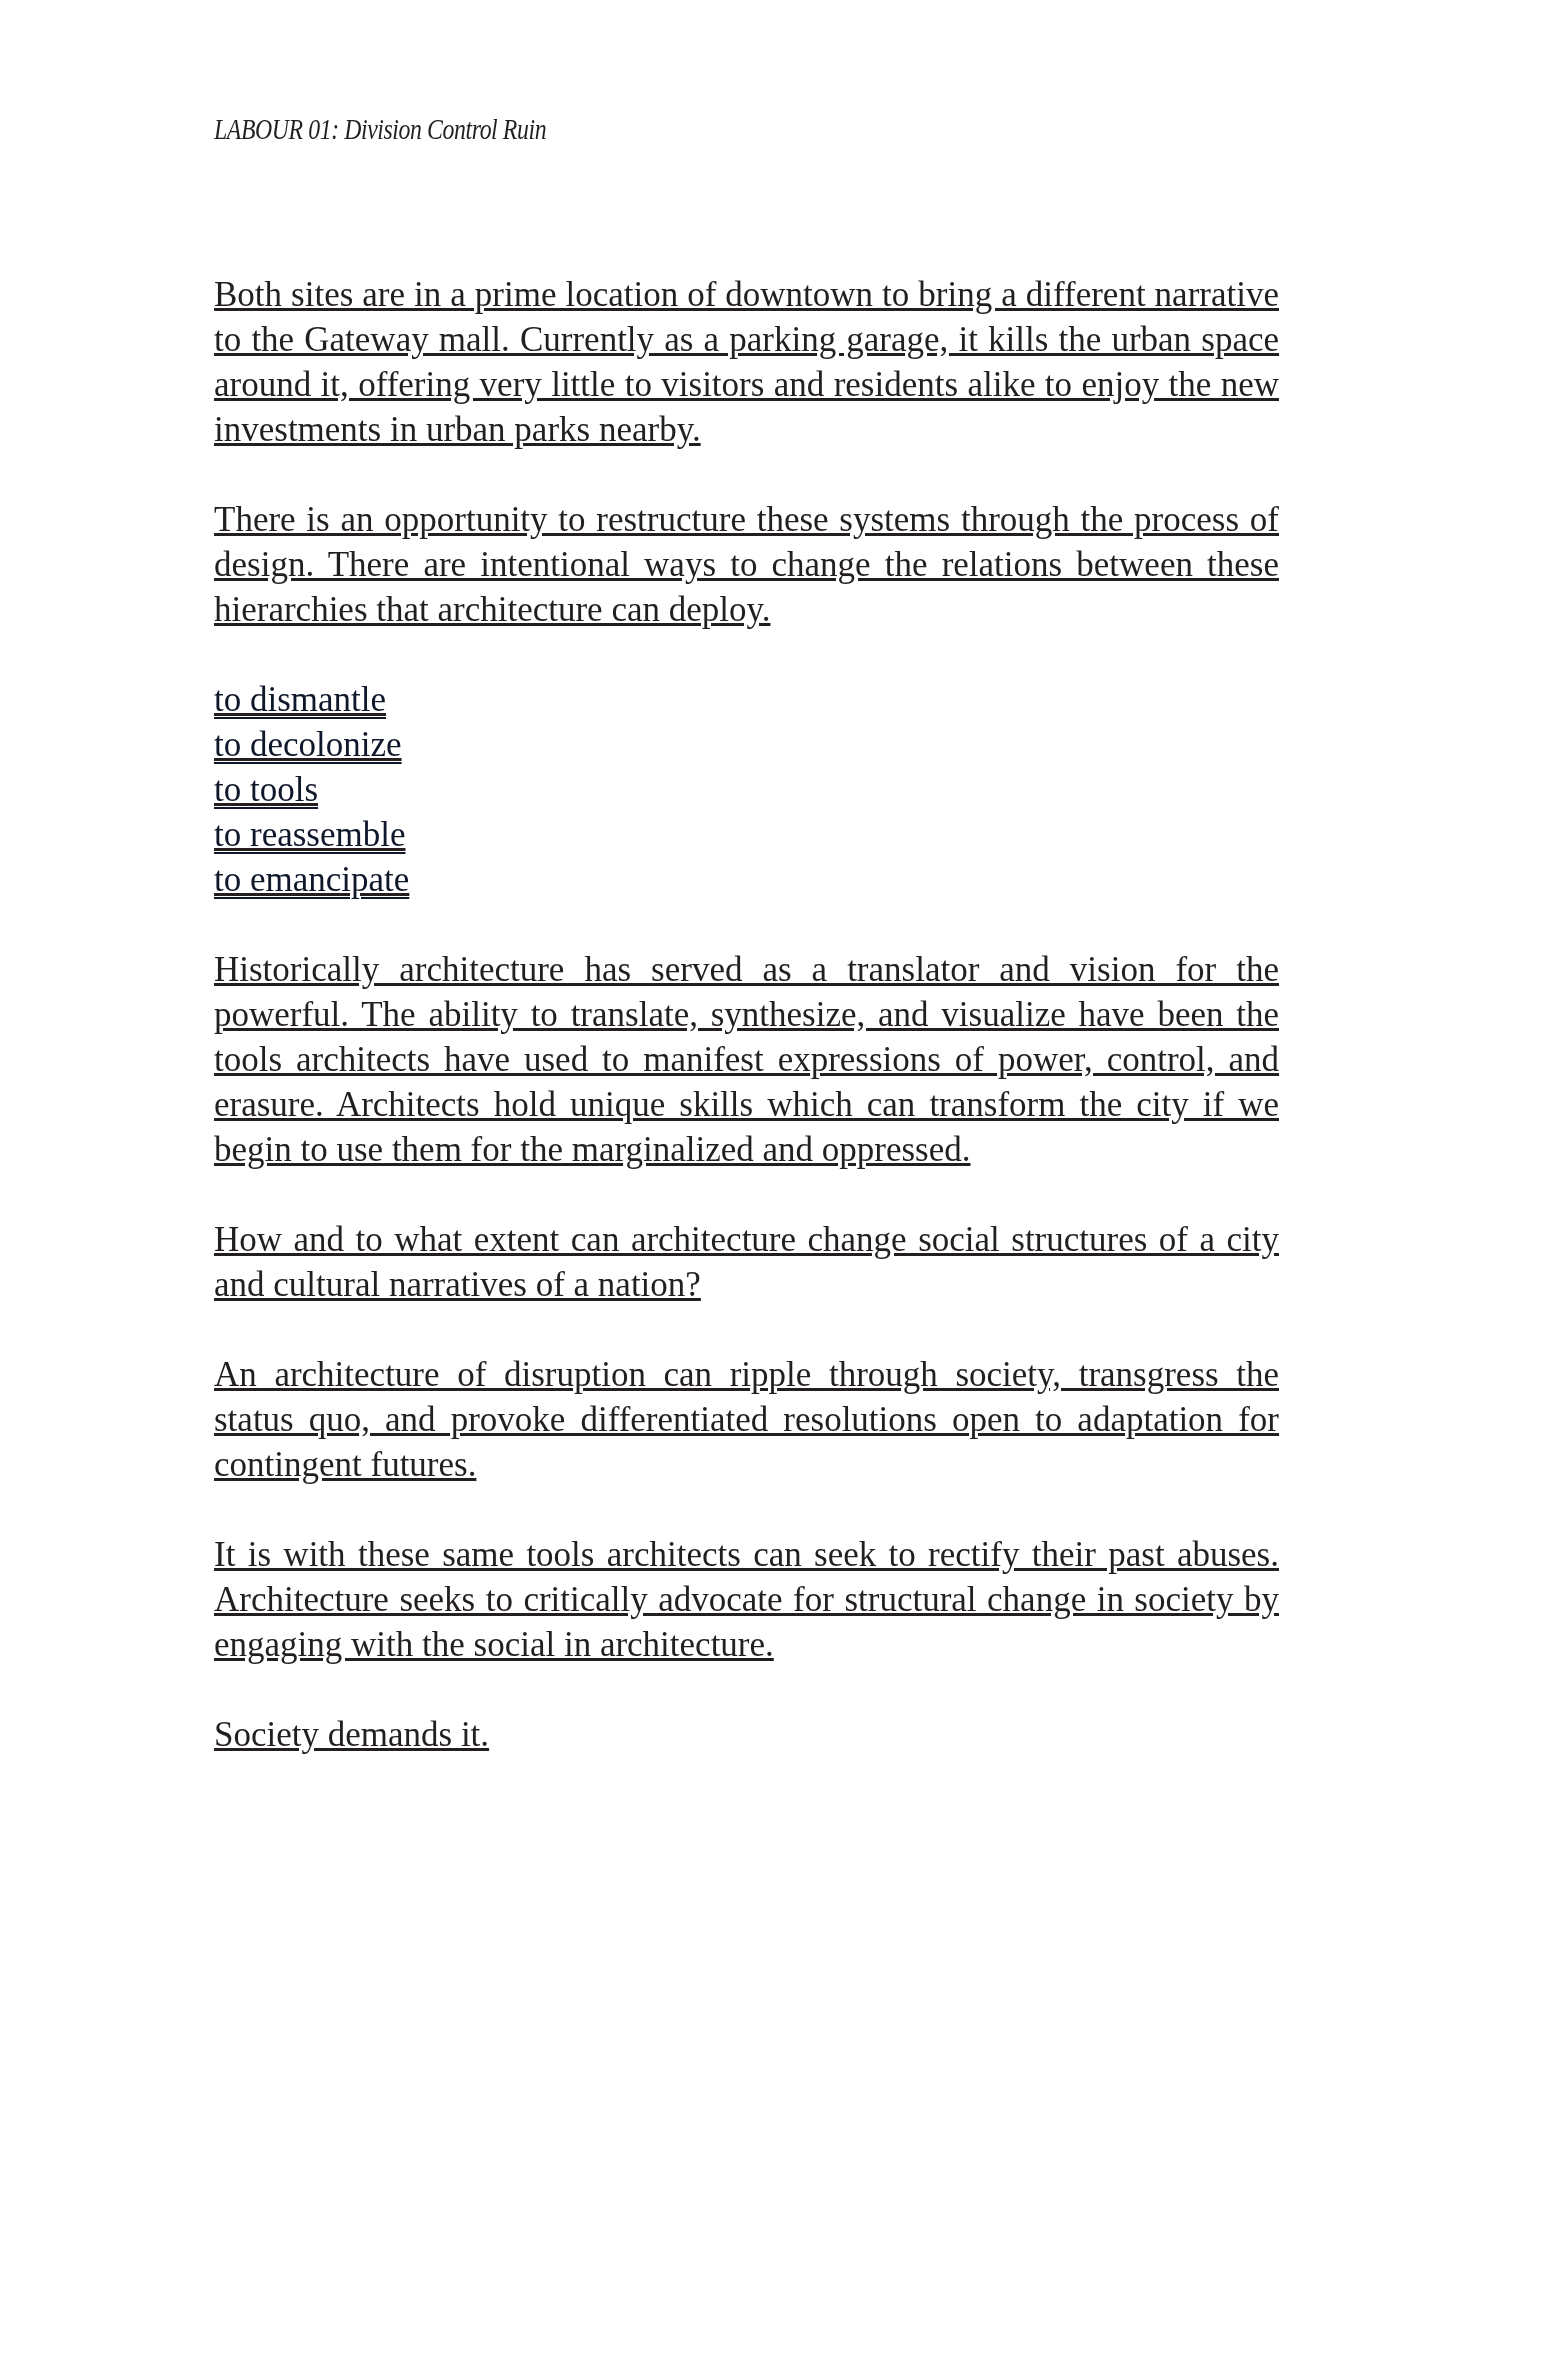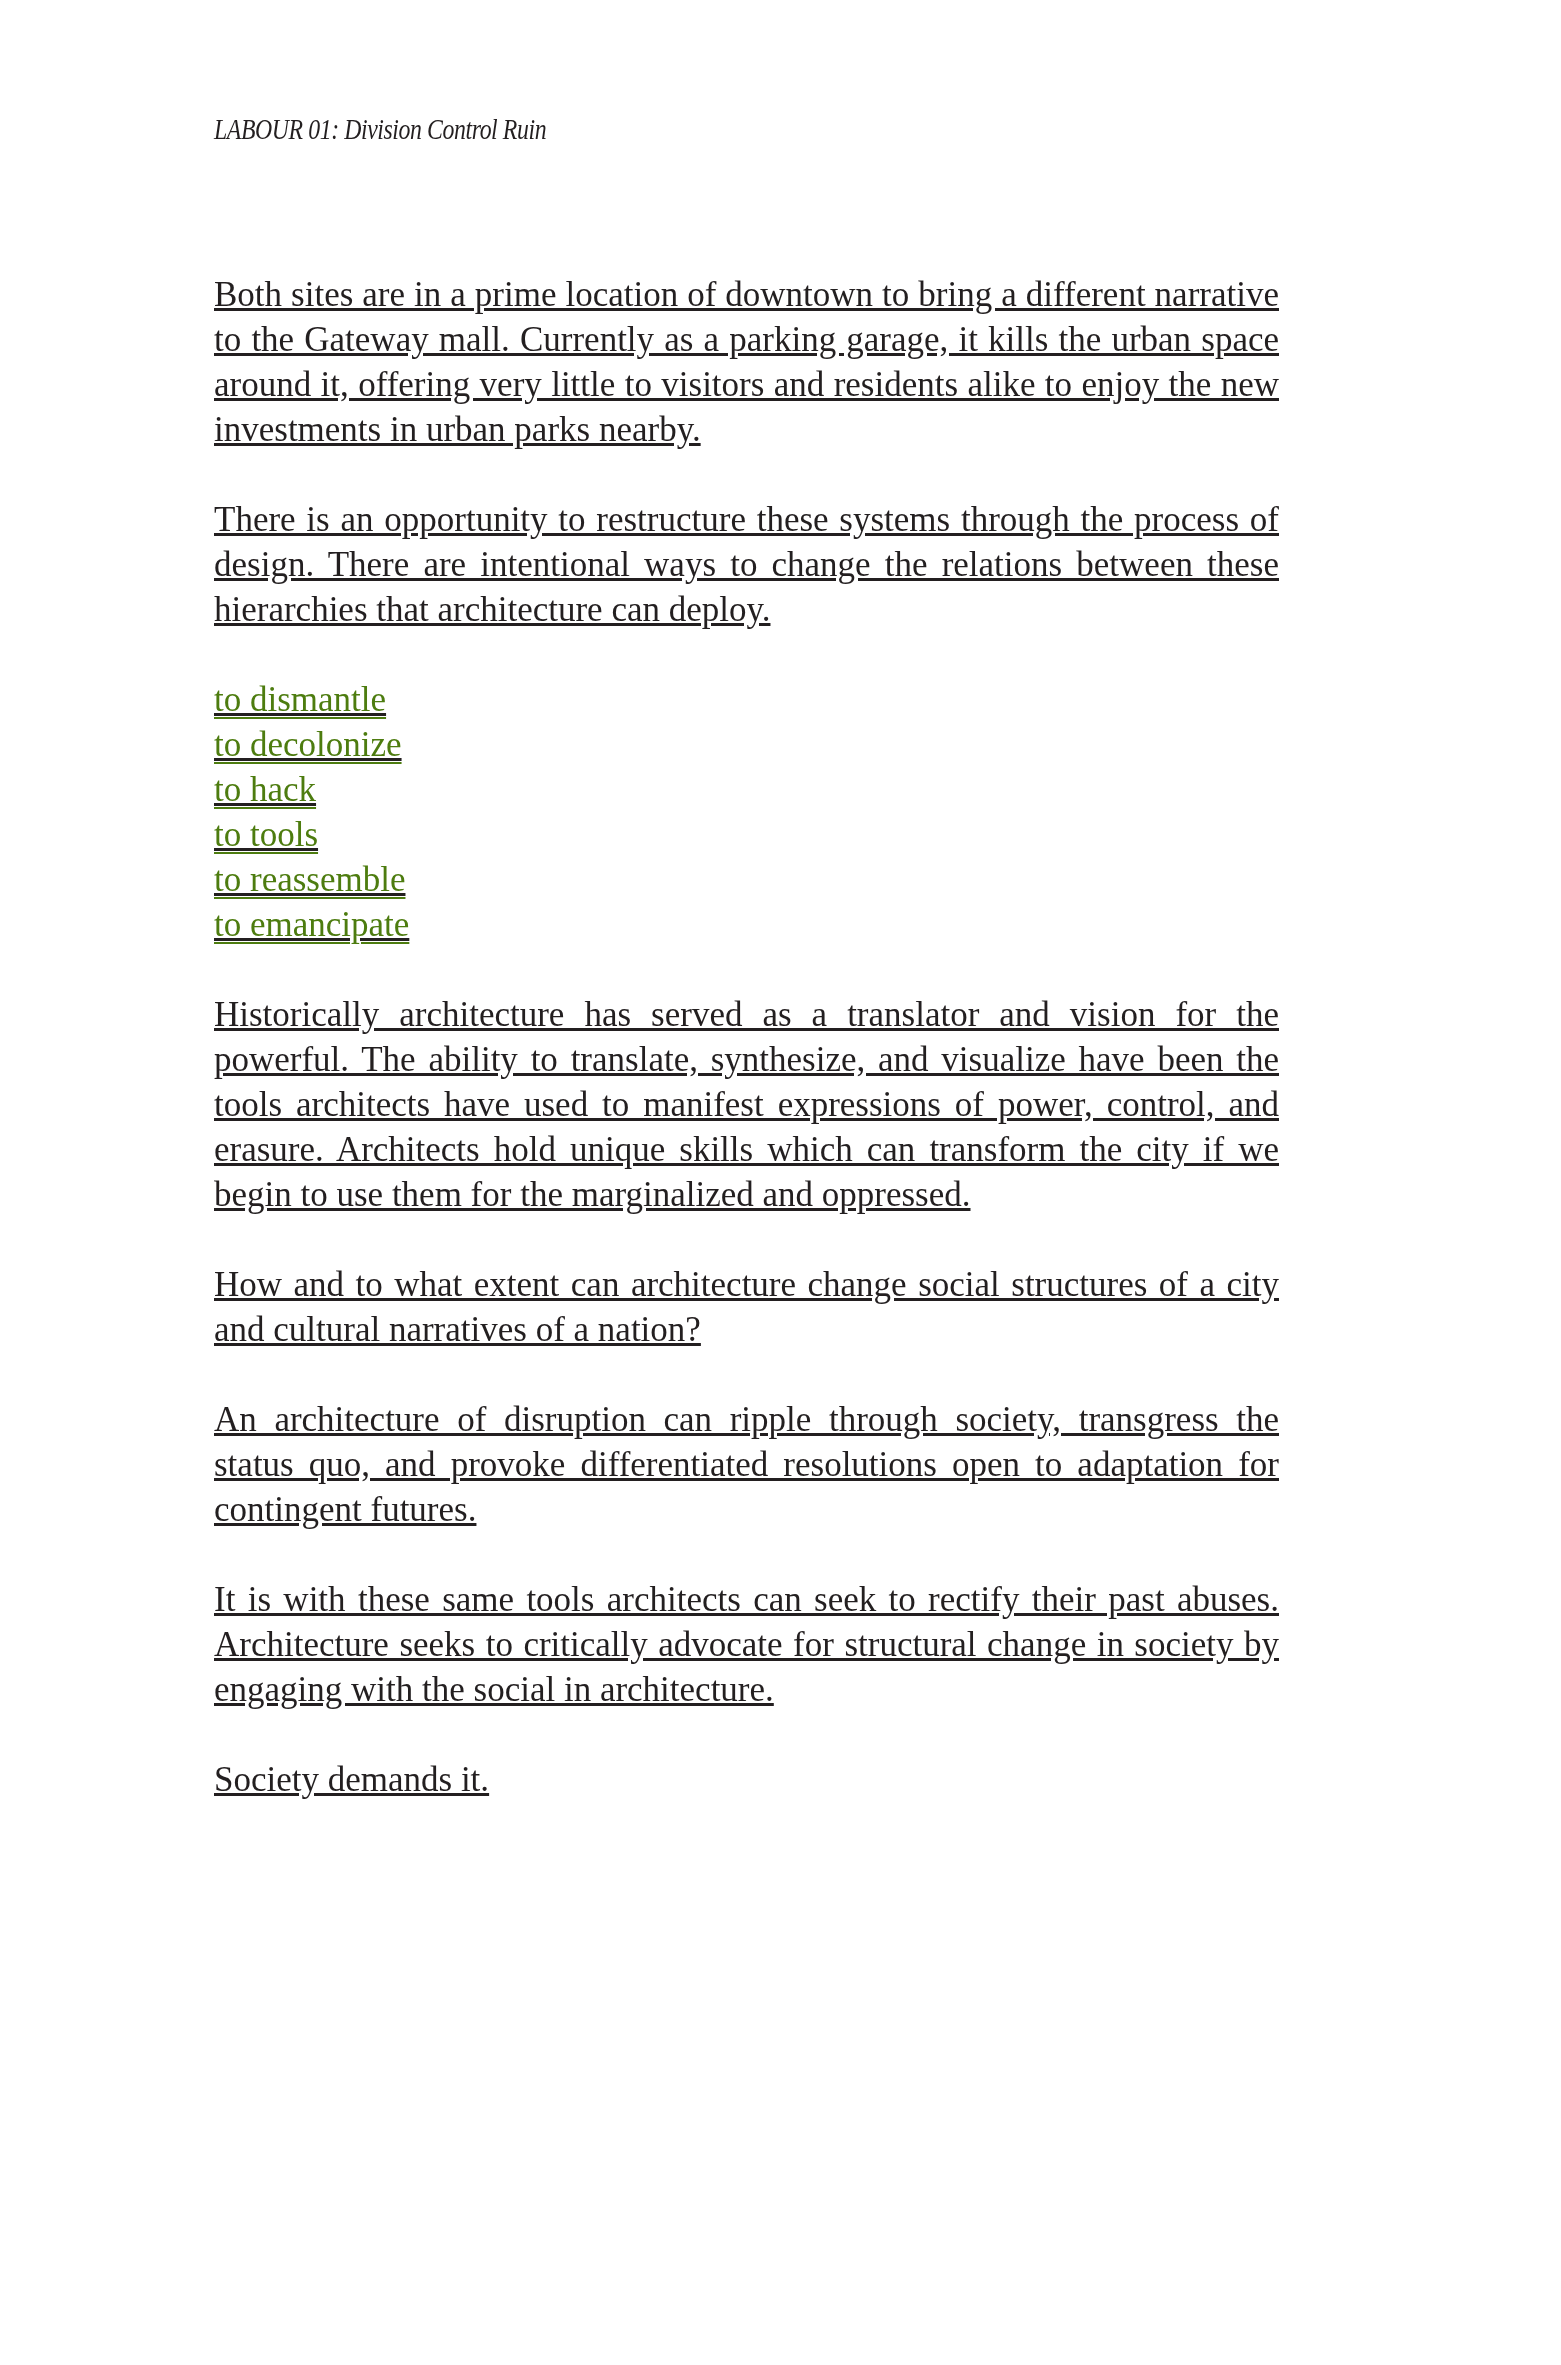--- a/index.html
+++ b/index.html
@@ -45,42 +45,41 @@
     .verb-list {
       margin: 0 0 45px 0;
       padding: 0;
       list-style: none;
     }
     .verb-list li {
       margin: 0;
       padding: 0;
     }
     .verb-link {
-      color: #4d7c0f;
+      color: #0f172a;
       text-decoration: underline;
       text-decoration-thickness: 1.9px;
       text-underline-offset: 5.7px;
     }
     .closing {
       margin: 0;
     }
   </style>
 </head>
 <body>
 
 <div class="running-header">LABOUR 01: Division Control Ruin</div>
 
 <div class="body-text">
   <p class="para">Both sites are in a prime location of downtown to bring a different narrative to the Gateway mall. Currently as a parking garage, it kills the urban space around it, offering very little to visitors and residents alike to enjoy the new investments in urban parks nearby.</p>
   <p class="para">There is an opportunity to restructure these systems through the process of design. There are intentional ways to change the relations between these hierarchies that architecture can deploy.</p>
 
   <ul class="verb-list">
     <li><a class="verb-link">to dismantle</a></li>
     <li><a class="verb-link">to decolonize</a></li>
-    <li><a class="verb-link">to hack</a></li>
     <li><a class="verb-link">to tools</a></li>
     <li><a class="verb-link">to reassemble</a></li>
     <li><a class="verb-link">to emancipate</a></li>
   </ul>
 
   <p class="para">Historically architecture has served as a translator and vision for the powerful. The ability to translate, synthesize, and visualize have been the tools architects have used to manifest expressions of power, control, and erasure. Architects hold unique skills which can transform the city if we begin to use them for the marginalized and oppressed.</p>
   <p class="para">How and to what extent can architecture change social structures of a city and cultural narratives of a nation?</p>
   <p class="para">An architecture of disruption can ripple through society, transgress the status quo, and provoke differentiated resolutions open to adaptation for contingent futures.</p>
   <p class="para">It is with these same tools architects can seek to rectify their past abuses. Architecture seeks to critically advocate for structural change in society by engaging with the social in architecture.</p>
   <p class="closing">Society demands it.</p>

